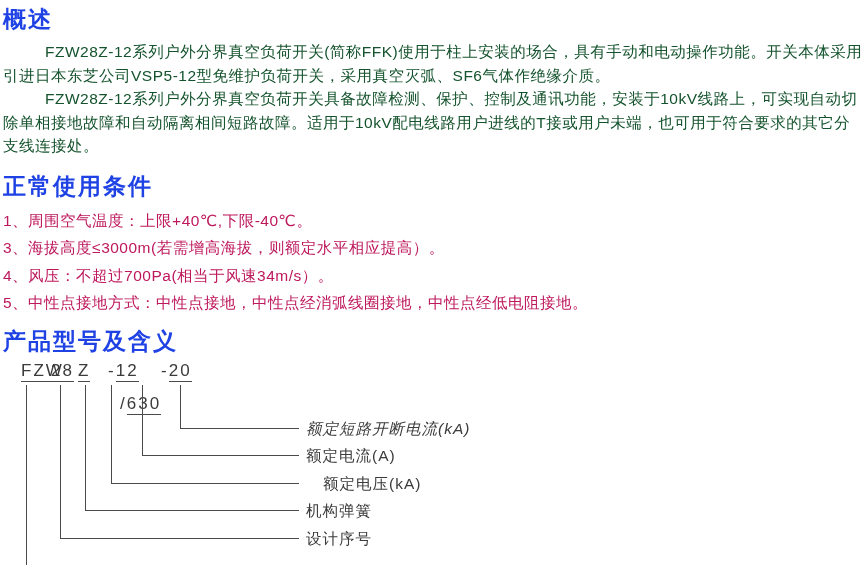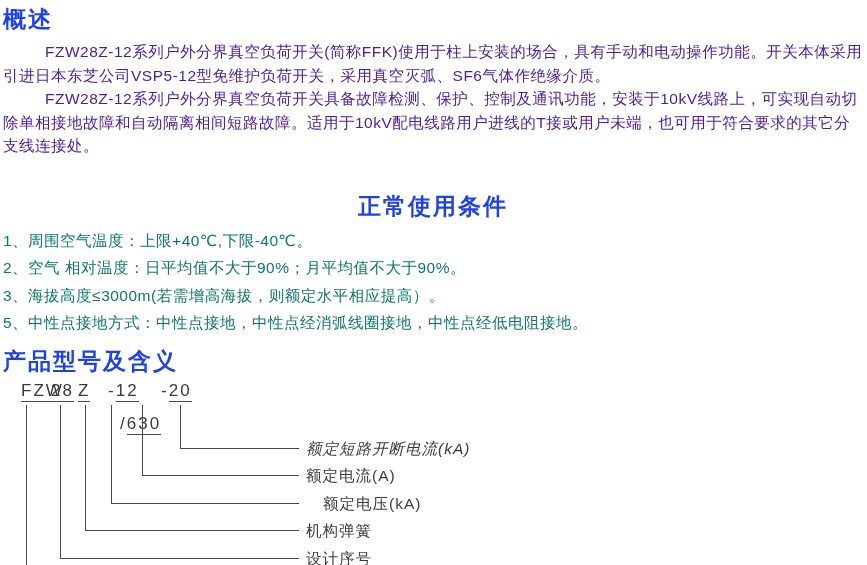--- a/index.html
+++ b/index.html
@@ -3,29 +3,29 @@
 <meta charset="utf-8">
 <style>
   html,body{margin:0;padding:0;background:#ffffff;}
   body{width:867px;height:565px;overflow:hidden;
        font-family:"Liberation Sans","DejaVu Sans",sans-serif;}
   .page{box-sizing:border-box;width:867px;height:565px;padding:5px 4px 0 3px;position:relative;}
 
   .heading{font-size:23px;font-weight:bold;color:#1f42e4;margin:0;line-height:1.18;
            letter-spacing:2px;}
   .h-overview{margin-top:1px;}
-  .h-conditions{margin-top:35px;text-align:center;}
+  .h-conditions{margin-top:15px;}
   .h-model{margin-top:12px;}
 
-  .para{font-size:15.5px;color:#4c1d95;line-height:23.5px;margin:0;text-indent:42px;
+  .para{font-size:15.5px;color:#14532d;line-height:23.5px;margin:0;text-indent:42px;
         letter-spacing:0.5px;}
   .para.first{margin-top:7px;}
 
   .cond-list{list-style:none;margin:7px 0 0 0;padding:0;}
-  .cond-list li{font-size:15.5px;color:#0f766e;line-height:27.4px;letter-spacing:0.5px;}
+  .cond-list li{font-size:15.5px;color:#be185d;line-height:27.4px;letter-spacing:0.5px;}
 
   .diagram{position:relative;margin-top:4px;height:216px;width:860px;}
   .seg{position:absolute;top:0;font-size:17px;color:#3b3b3b;letter-spacing:2px;white-space:nowrap;}
   .seg .core{display:inline-block;border-bottom:1.5px solid #4a4a4a;line-height:21px;}
   .seg .prefix{display:inline-block;line-height:21px;}
   .s0{left:6px;margin-left:12px;} .s1{left:48px;} .s2{left:75px;} .s3{left:105px;} .s4{left:117px;margin-top:33px;} .s5{left:158px;text-decoration:underline;}
 
   .connector{position:absolute;top:25px;border-left:1px solid #4a4a4a;border-bottom:1px solid #4a4a4a;}
   .c0{left:23px;width:272px;height:180px;}
   .c1{left:57px;width:238px;height:153px;}
@@ -43,22 +43,22 @@
 
   <h1 class="heading h-overview">概述</h1>
 
   <p class="para first">FZW28Z-12系列户外分界真空负荷开关(简称FFK)使用于柱上安装的场合，具有手动和电动操作功能。开关本体采用引进日本东芝公司VSP5-12型免维护负荷开关，采用真空灭弧、SF6气体作绝缘介质。</p>
   <p class="para">FZW28Z-12系列户外分界真空负荷开关具备故障检测、保护、控制及通讯功能，安装于10kV线路上，可实现自动切除单相接地故障和自动隔离相间短路故障。适用于10kV配电线路用户进线的T接或用户未端，也可用于符合要求的其它分支线连接处。</p>
 
   <h1 class="heading h-conditions">正常使用条件</h1>
 
   <ul class="cond-list">
     <li>1、周围空气温度：上限+40℃,下限-40℃。</li>
-    <li>2、空气 相对温度：日平均值不大于90%；月平均值不大于90%。</li>
     <li>3、海拔高度≤3000m(若需增高海拔，则额定水平相应提高）。</li>
+    <li>4、风压：不超过700Pa(相当于风速34m/s）。</li>
     <li>5、中性点接地方式：中性点接地，中性点经消弧线圈接地，中性点经低电阻接地。</li>
   </ul>
 
   <h1 class="heading h-model">产品型号及含义</h1>
 
   <div class="diagram">
 
     <div class="seg s0">
       <span class="prefix"></span><span class="core">FZW</span>
     </div>

